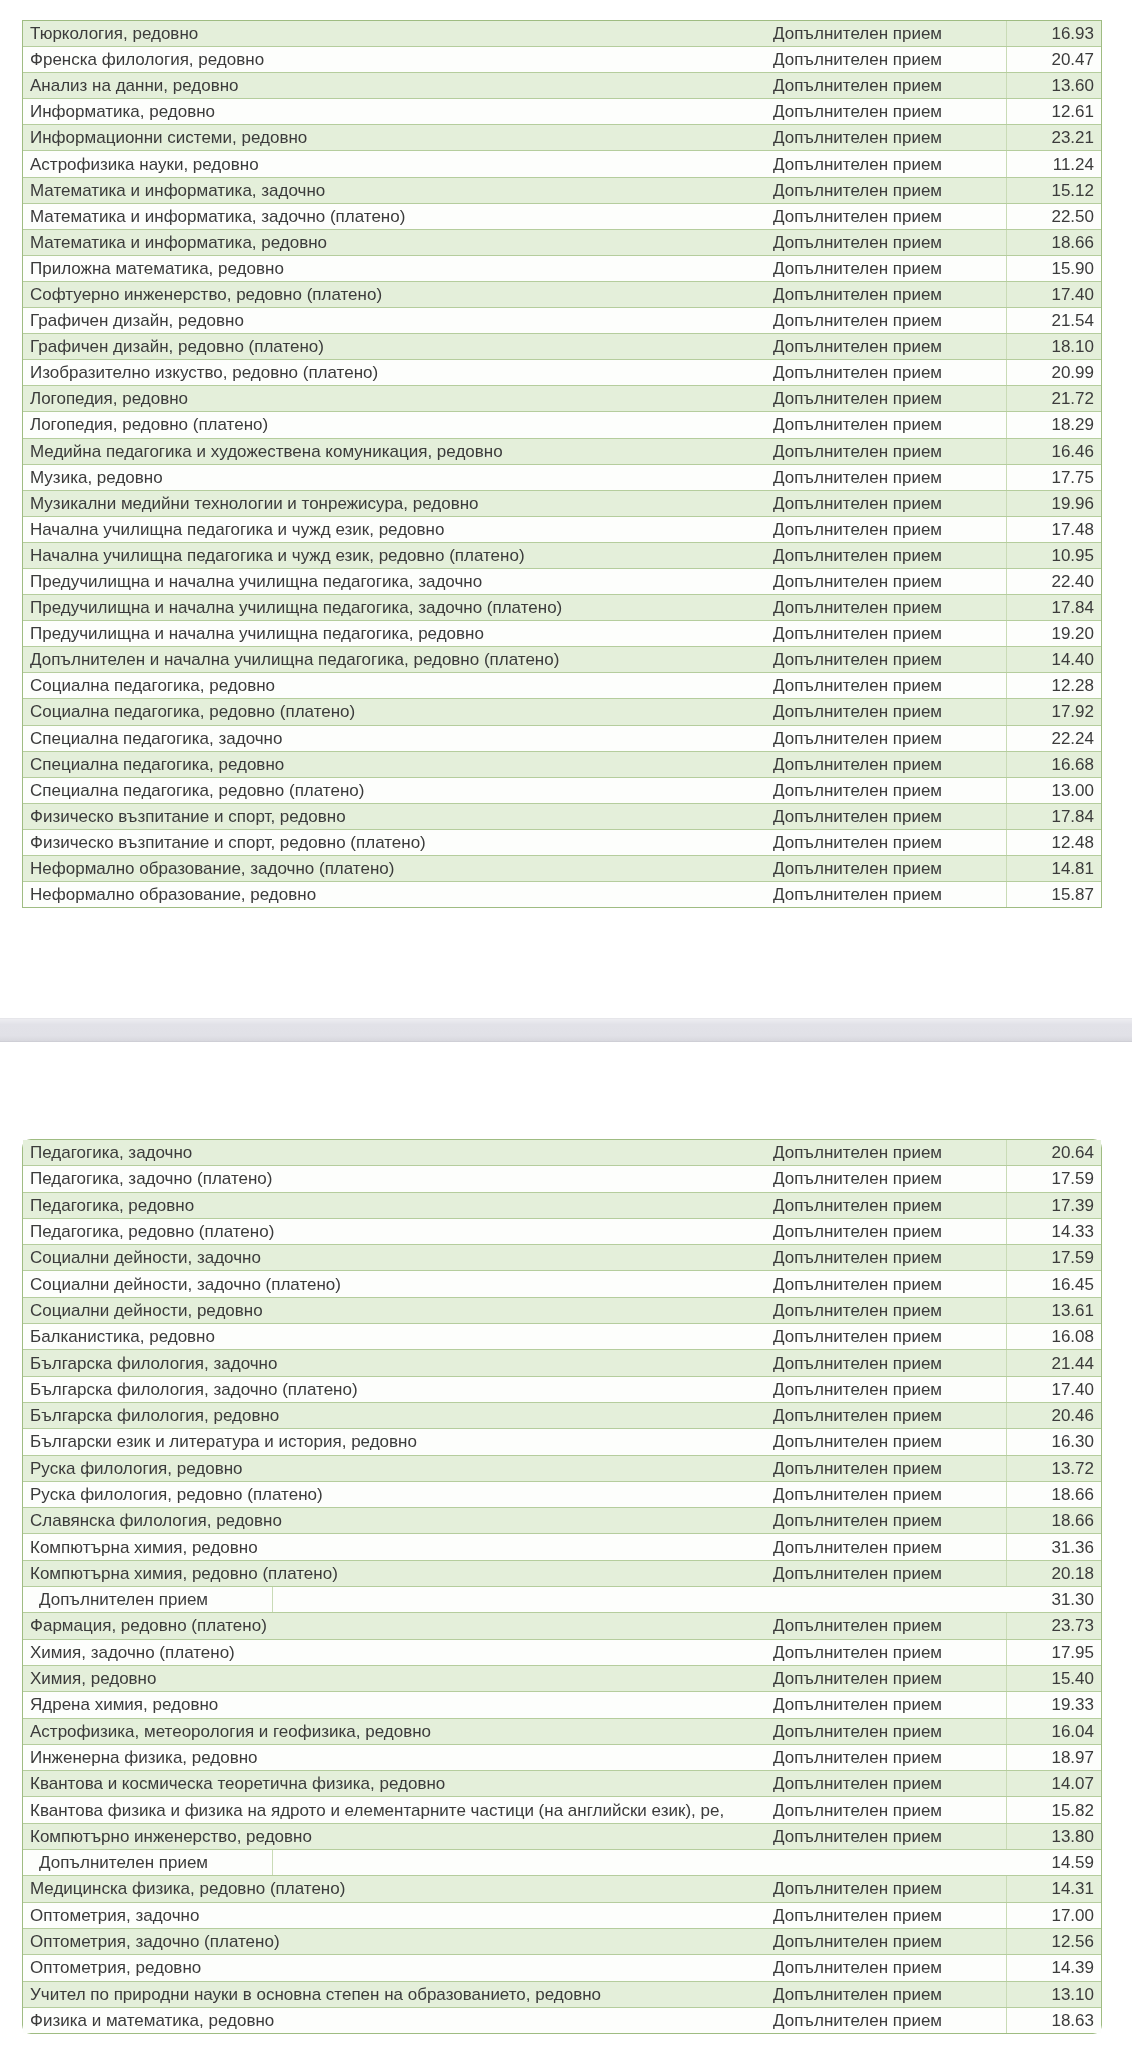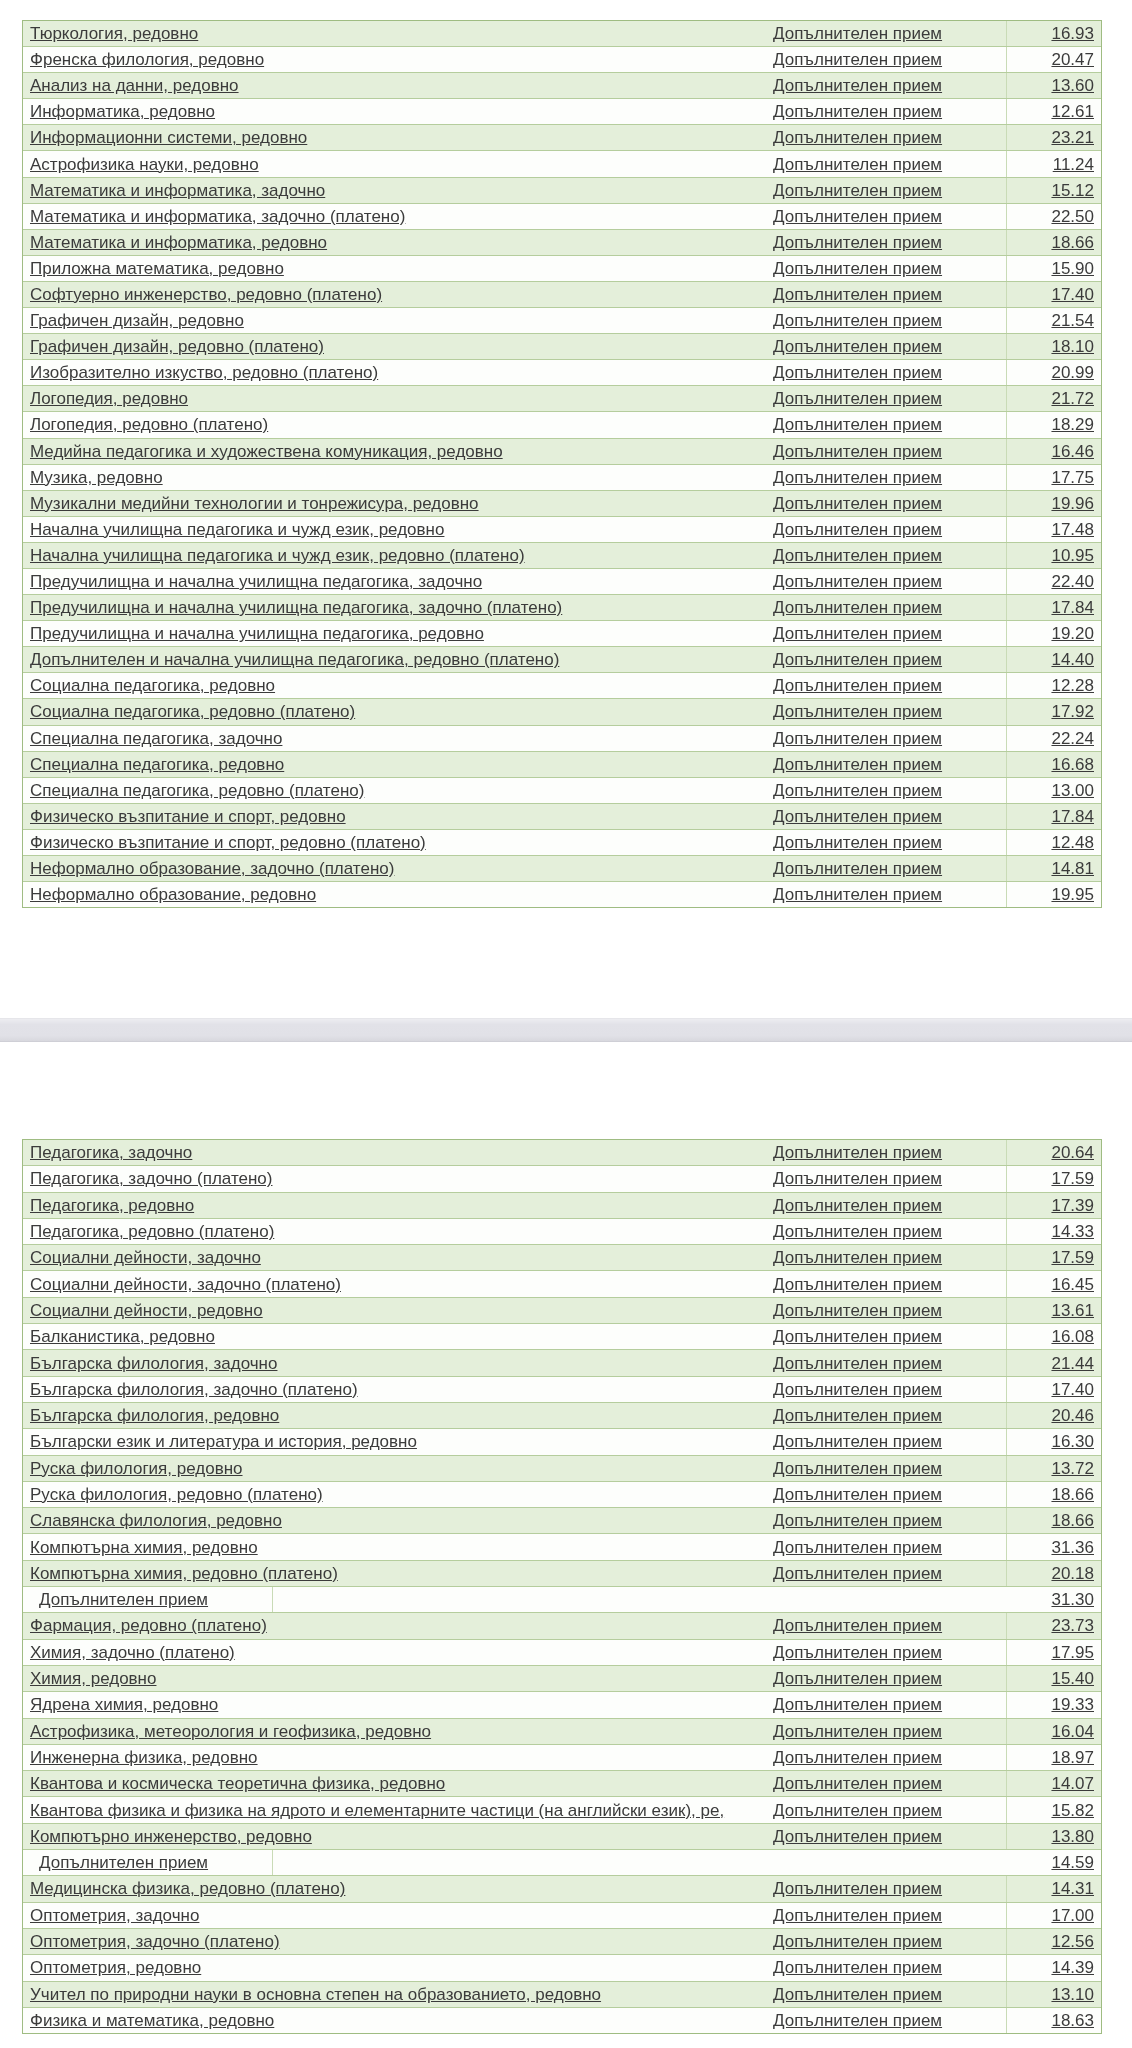--- a/index.html
+++ b/index.html
@@ -14,24 +14,23 @@
   }
   .table {
     position: absolute;
     left: 22px;
     width: 1080px;
     box-sizing: border-box;
     border: 1px solid #9fbc82;
     display: flex;
     flex-direction: column;
     background: #ffffff;
-    text-decoration: underline;
   }
   #table-upper { top: 20px;   height: 888px; }
-  #table-lower { top: 1139px; height: 895px; }
+  #table-lower { top: 1139px; height: 895px; border-radius: 9px; }
   .row {
     flex: 1 1 0;
     min-height: 0;
     display: flex;
     align-items: center;
     box-sizing: border-box;
     border-bottom: 1px solid #b5cd9d;
   }
   .row:last-child { border-bottom: none; justify-content: space-between; }
   .row:nth-child(odd)  { background: #e4efda; }
@@ -216,21 +215,21 @@
         <div class="cell cell-score">12.48</div>
       </div>
       <div class="row">
         <div class="cell cell-program">Неформално образование, задочно (платено)</div>
         <div class="cell cell-status">Допълнителен прием</div>
         <div class="cell cell-score">14.81</div>
       </div>
       <div class="row">
         <div class="cell cell-program">Неформално образование, редовно</div>
         <div class="cell cell-status">Допълнителен прием</div>
-        <div class="cell cell-score">19.95</div>
+        <div class="cell cell-score">15.87</div>
       </div>
     </div>
   <div class="separator"></div>
   <div class="table" id="table-lower">
       <div class="row">
         <div class="cell cell-program">Педагогика, задочно</div>
         <div class="cell cell-status">Допълнителен прием</div>
         <div class="cell cell-score">20.64</div>
       </div>
       <div class="row">

